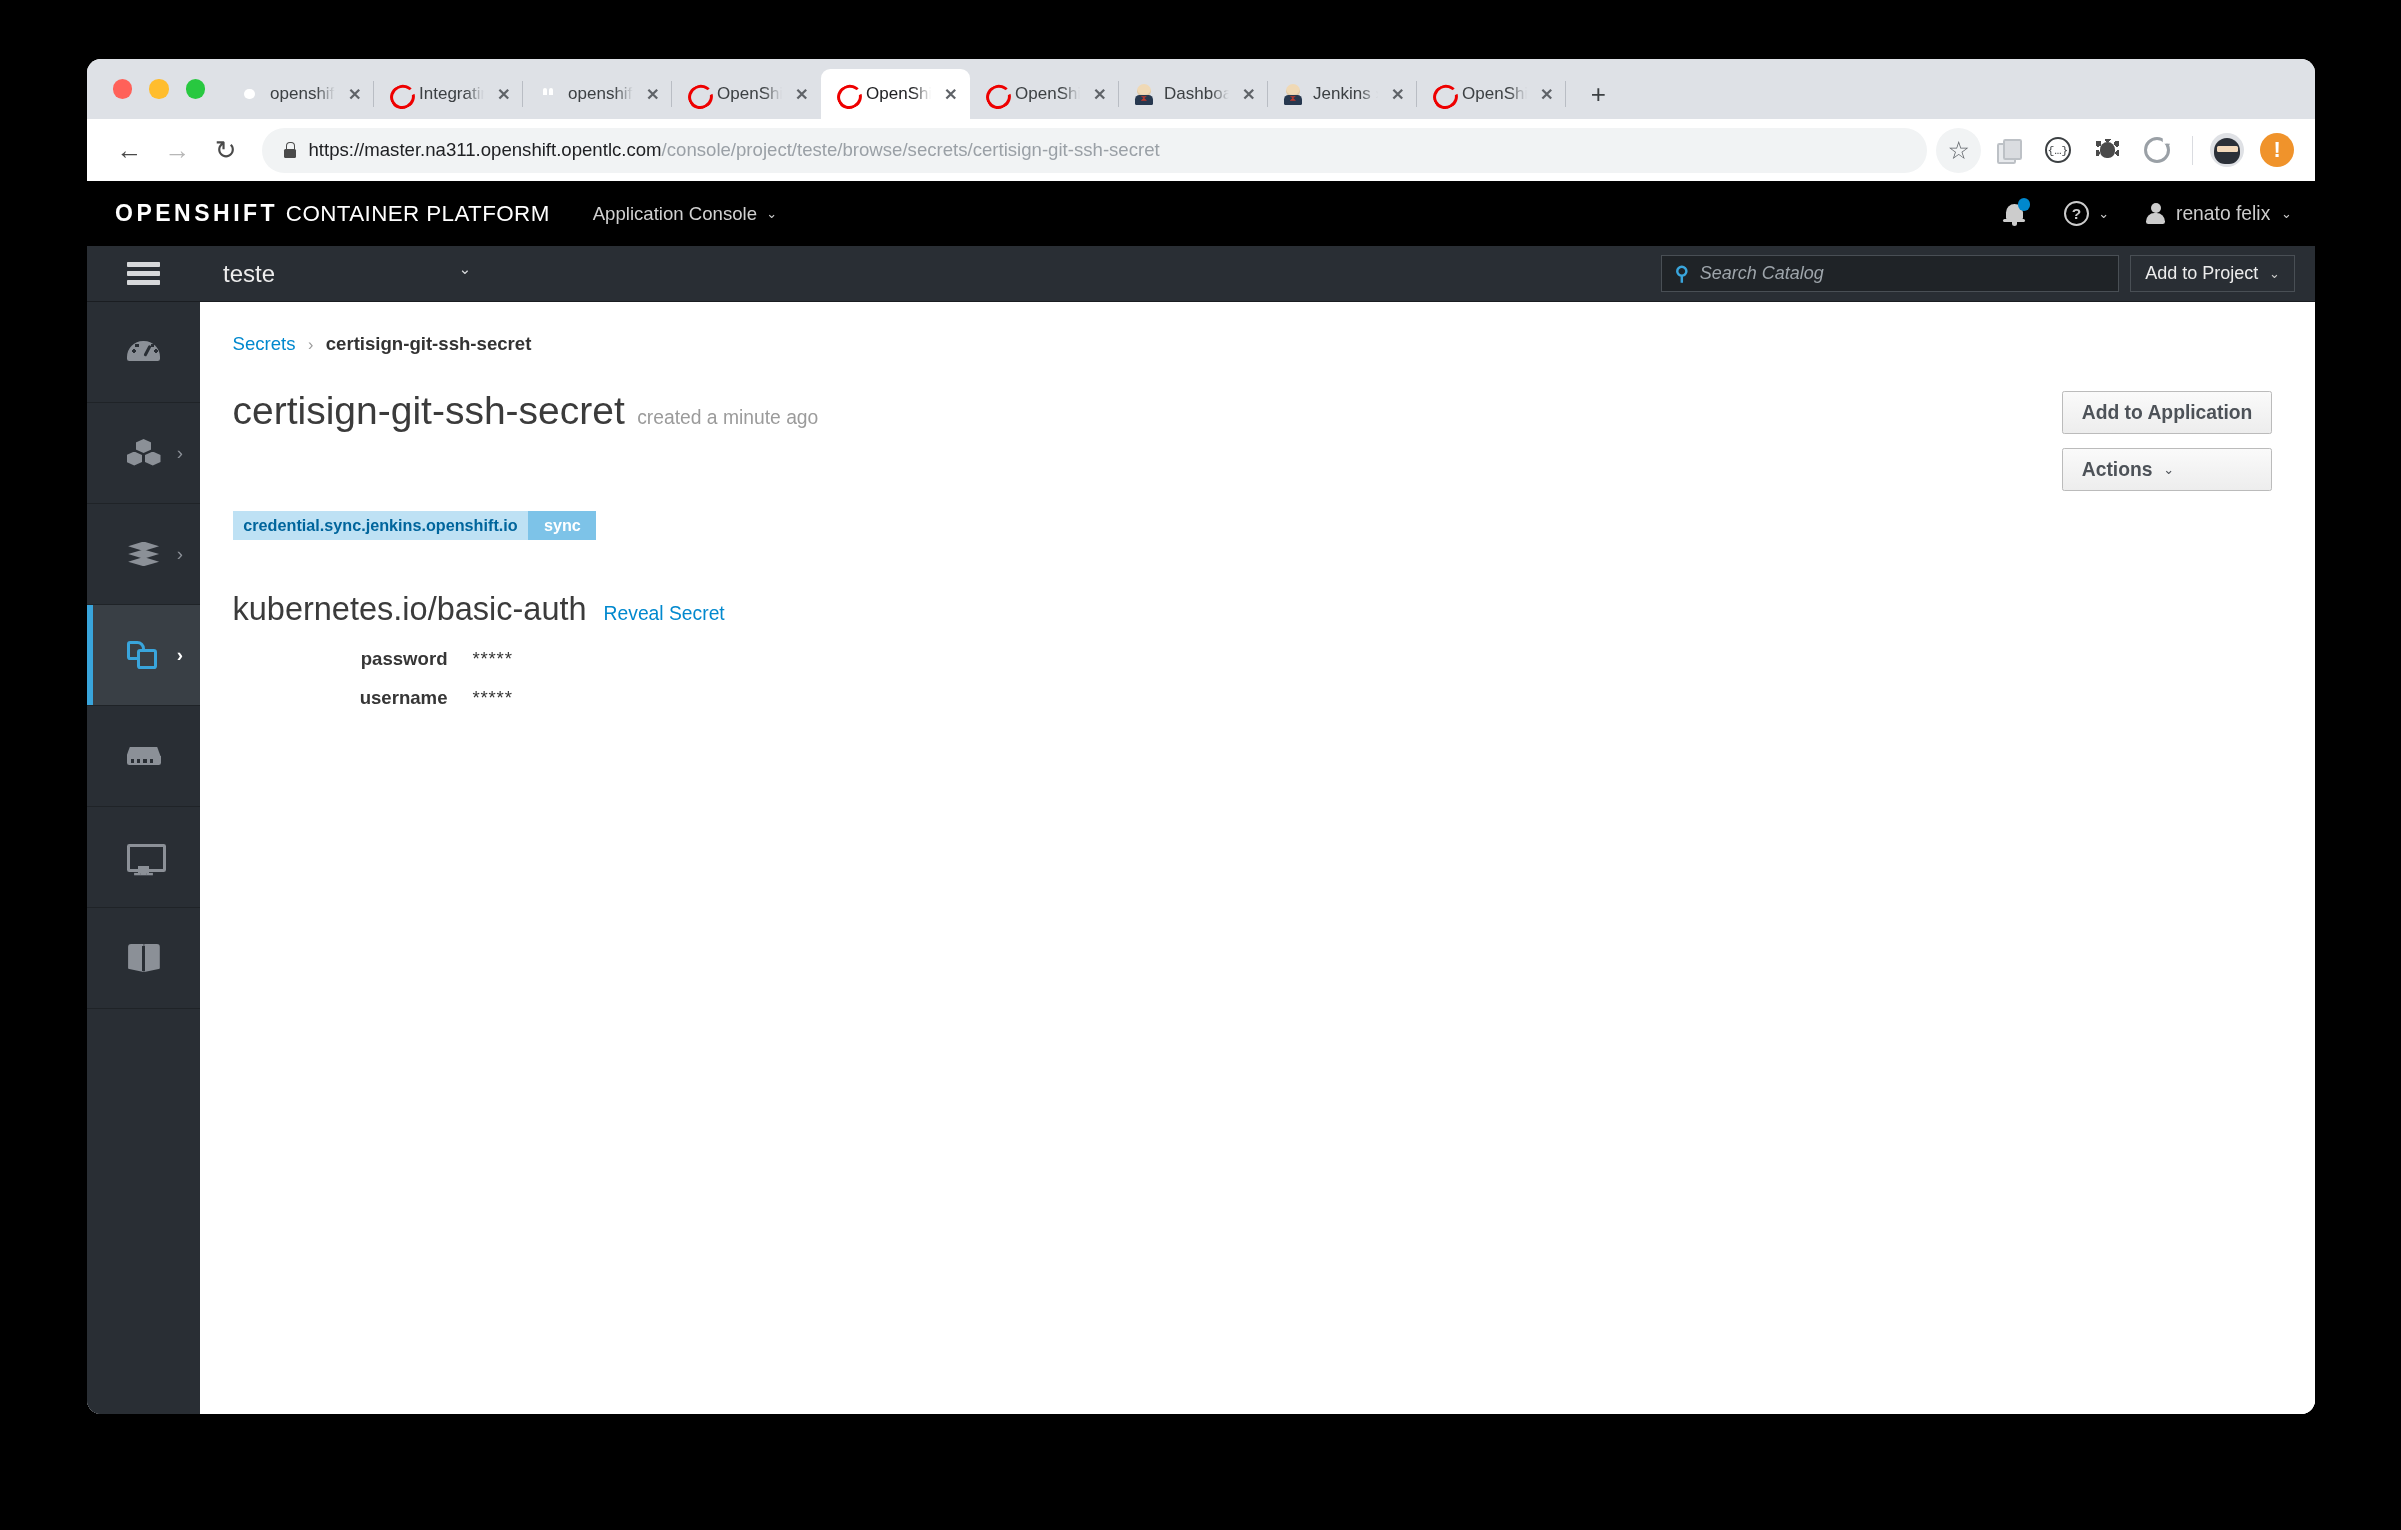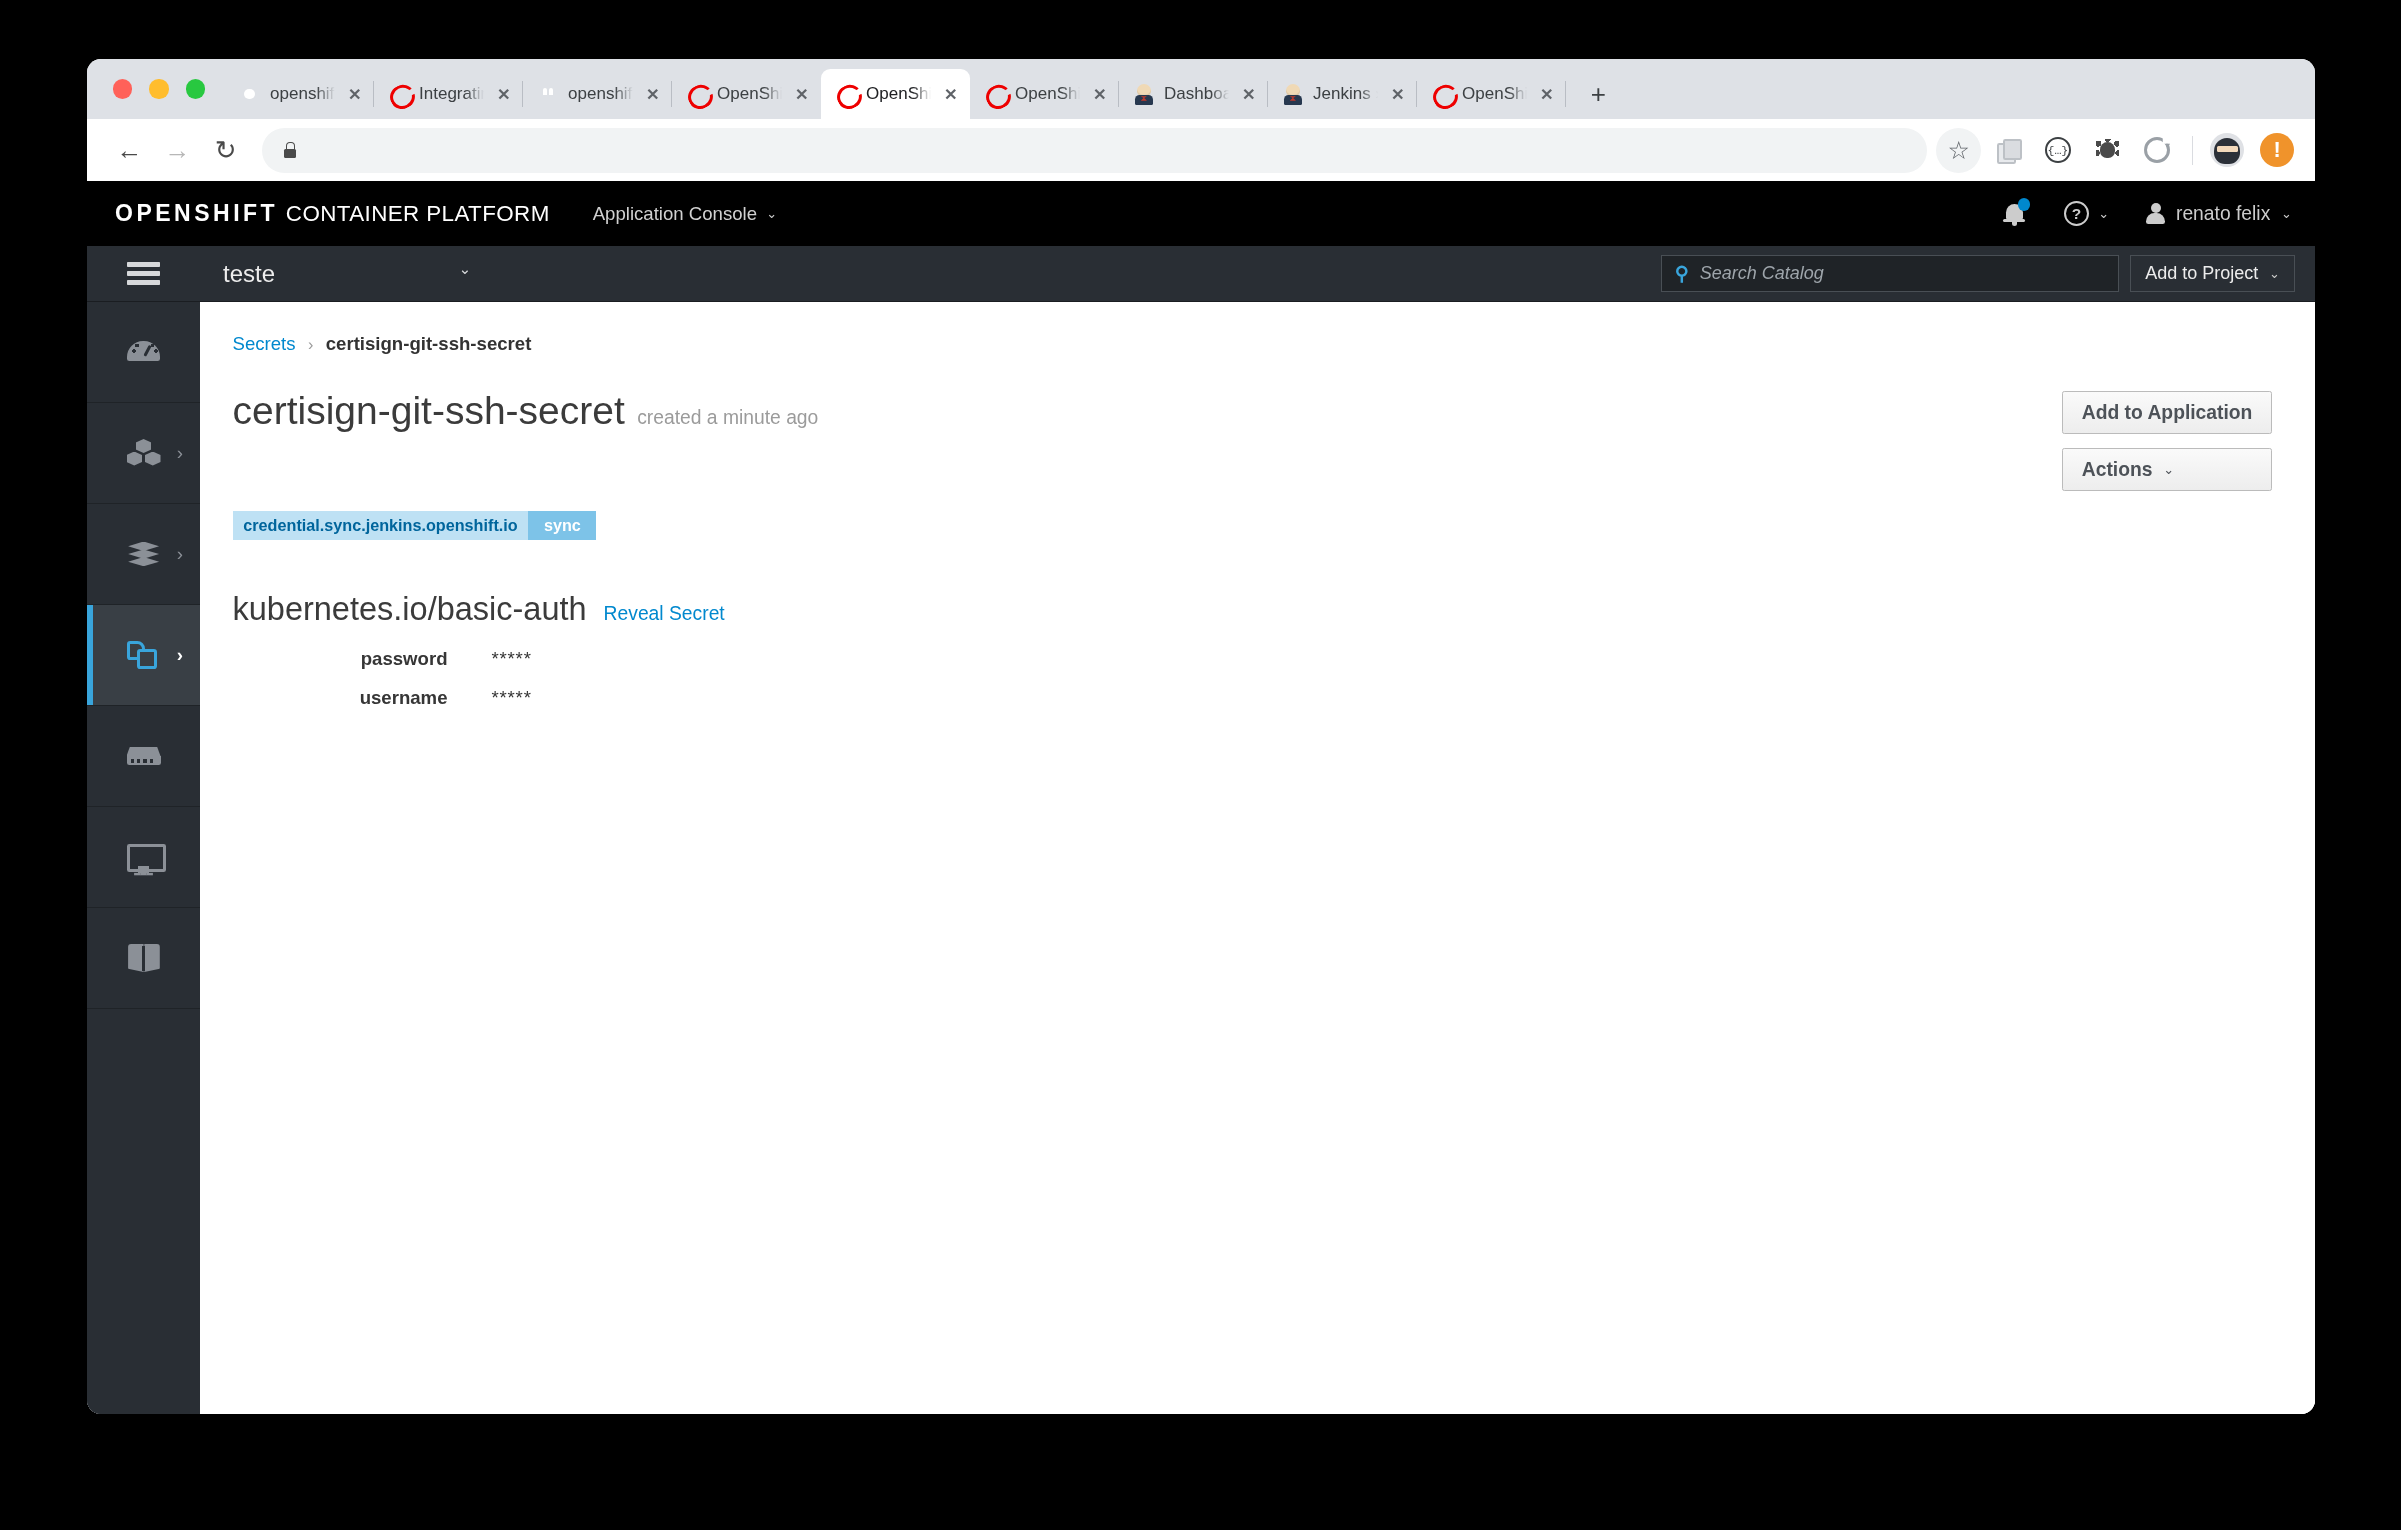--- a/index.html
+++ b/index.html
@@ -284,21 +284,21 @@
   .labels { margin-top: 20px; display:flex; }
   .label-pair { display:flex; height: 29px; font-size: 16.2px; font-weight: 700; }
   .label-key { background:#bee1f4; color:#00659c; padding: 0 10.8px; display:flex; align-items:center; }
   .label-val { background:#7dc3e8; color:#fff; padding: 0 15.5px; display:flex; align-items:center; }
 
   .secret-type-row { margin-top: 51px; display:flex; align-items:baseline; gap: 17px; }
   .secret-type { font-size: 32.5px; font-weight: 300; color: #3b3b3b; }
   .reveal-link { font-size: 19.3px; color: #0088ce; }
 
   .dl { margin-top: 20px; }
-  .dl-row { display:flex; align-items:baseline; margin-bottom: 17px; gap: 19px; }
+  .dl-row { display:flex; align-items:baseline; margin-bottom: 17px; }
   .dl-term { width: 240px; text-align: right; padding-right: 25px; font-size: 18.6px; font-weight: 700; color: #363636; flex:0 0 240px; }
   .dl-desc { font-size: 18.6px; color: #363636; letter-spacing: 0.8px; }
 
   .no-annotations { margin-top: 40px; font-size: 18.6px; color: #333; }
 </style>
 </head>
 <body>
 
 <div class="browser-window">
 
@@ -359,20 +359,21 @@
     </div>
   </div>
 
   <div class="toolbar">
     <div class="nav-btn back">←</div>
     <div class="nav-btn forward">→</div>
     <div class="nav-btn reload">↻</div>
 
     <div class="url-pill">
       <span class="lock-icon"></span>
+      <span class="url-text"><span class="url-host">https://master.na311.openshift.opentlc.com</span><span class="url-path">/console/project/teste/browse/secrets/certisign-git-ssh-secret</span></span>
     </div>
 
     <div class="tb-icons">
       <div class="tb-icon star-bg">
           <span class="star">☆</span>
         </div>
       <div class="tb-icon">
           <span class="icon-tabs"></span>
         </div>
       <div class="tb-icon">

